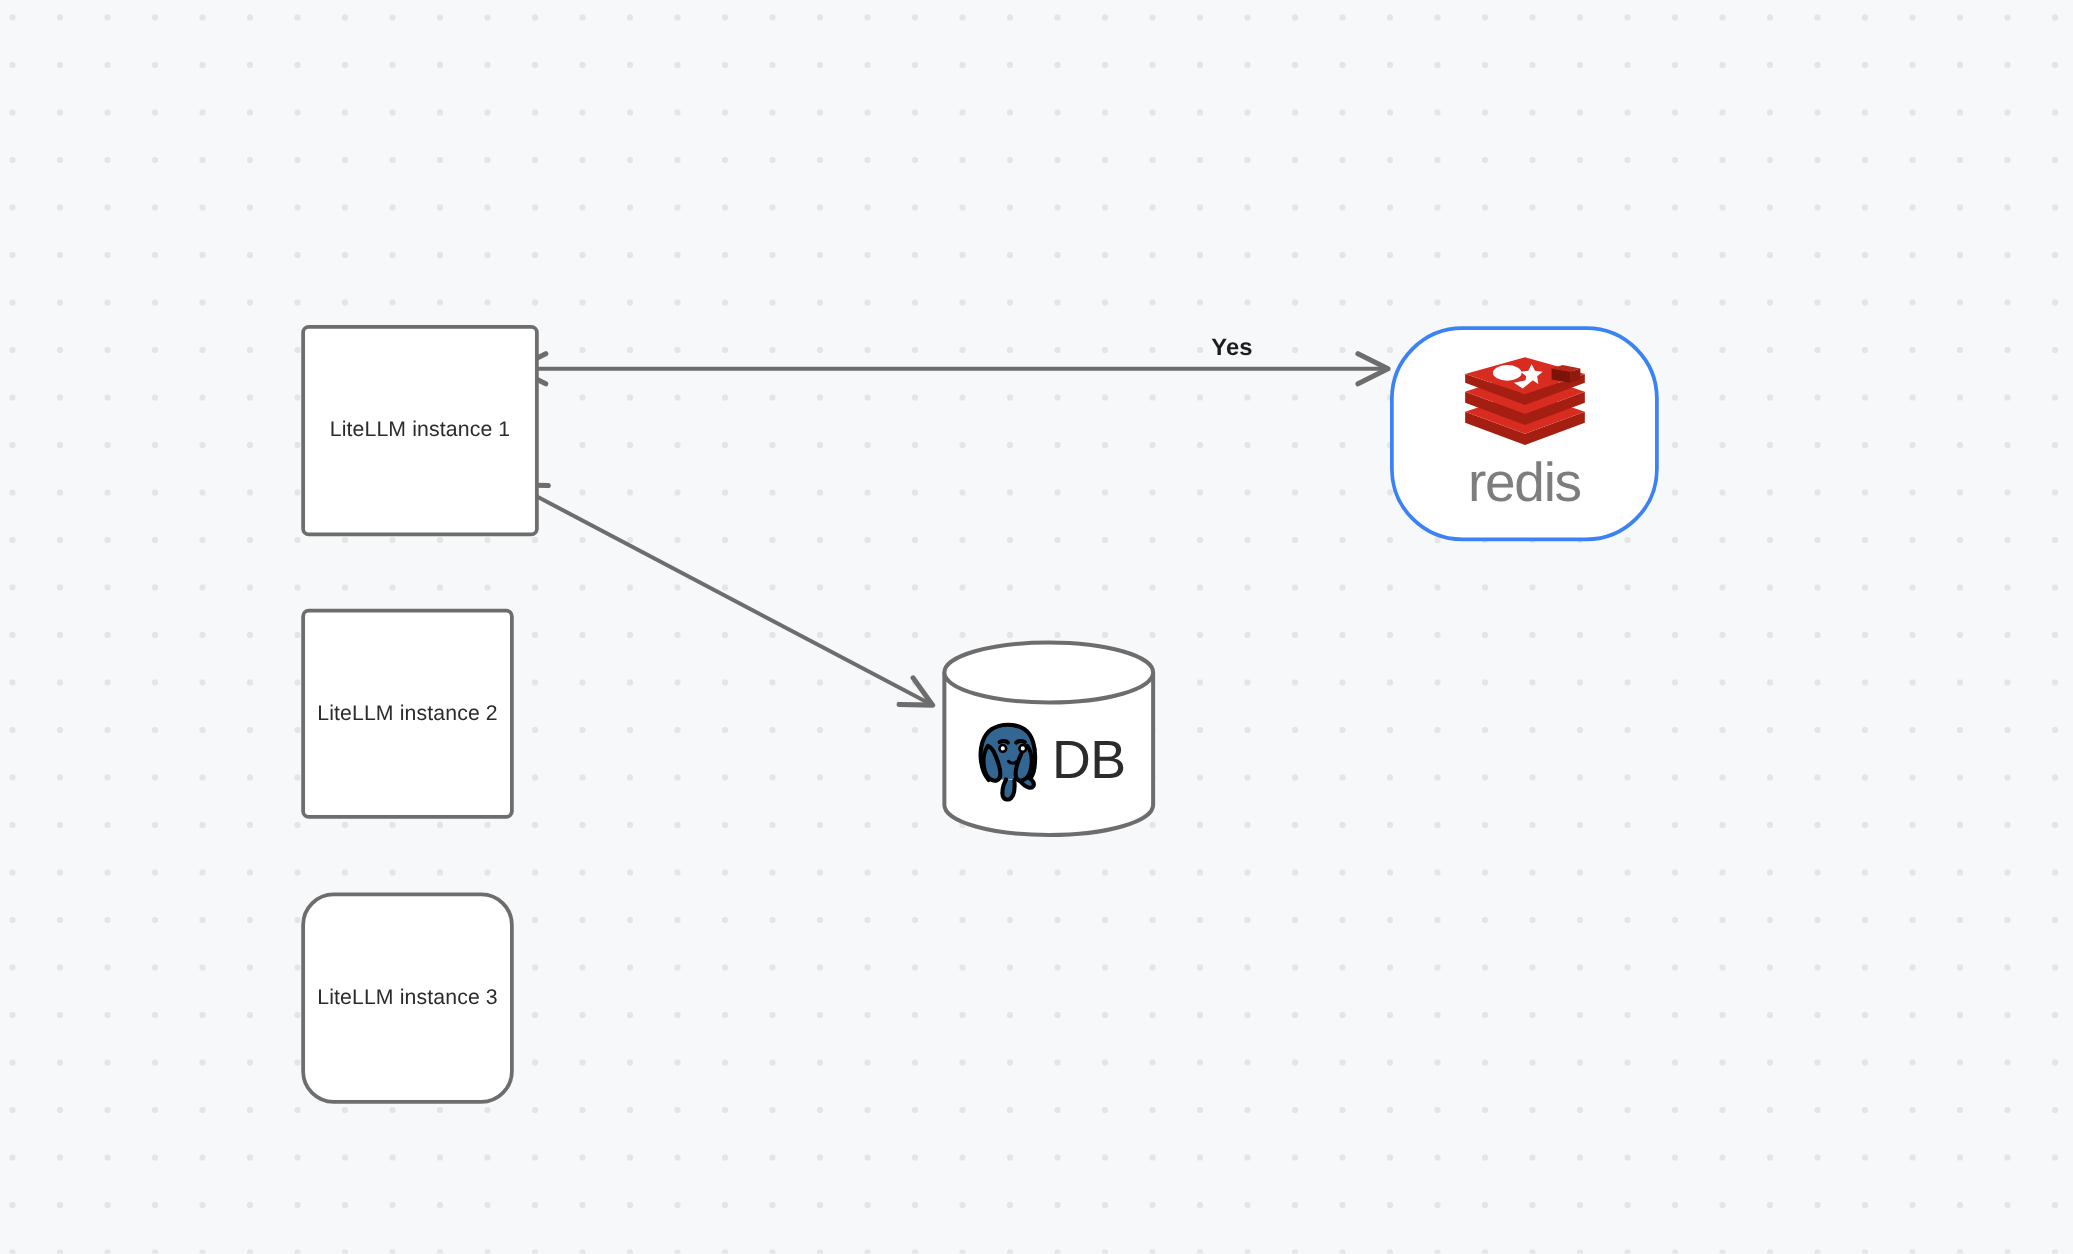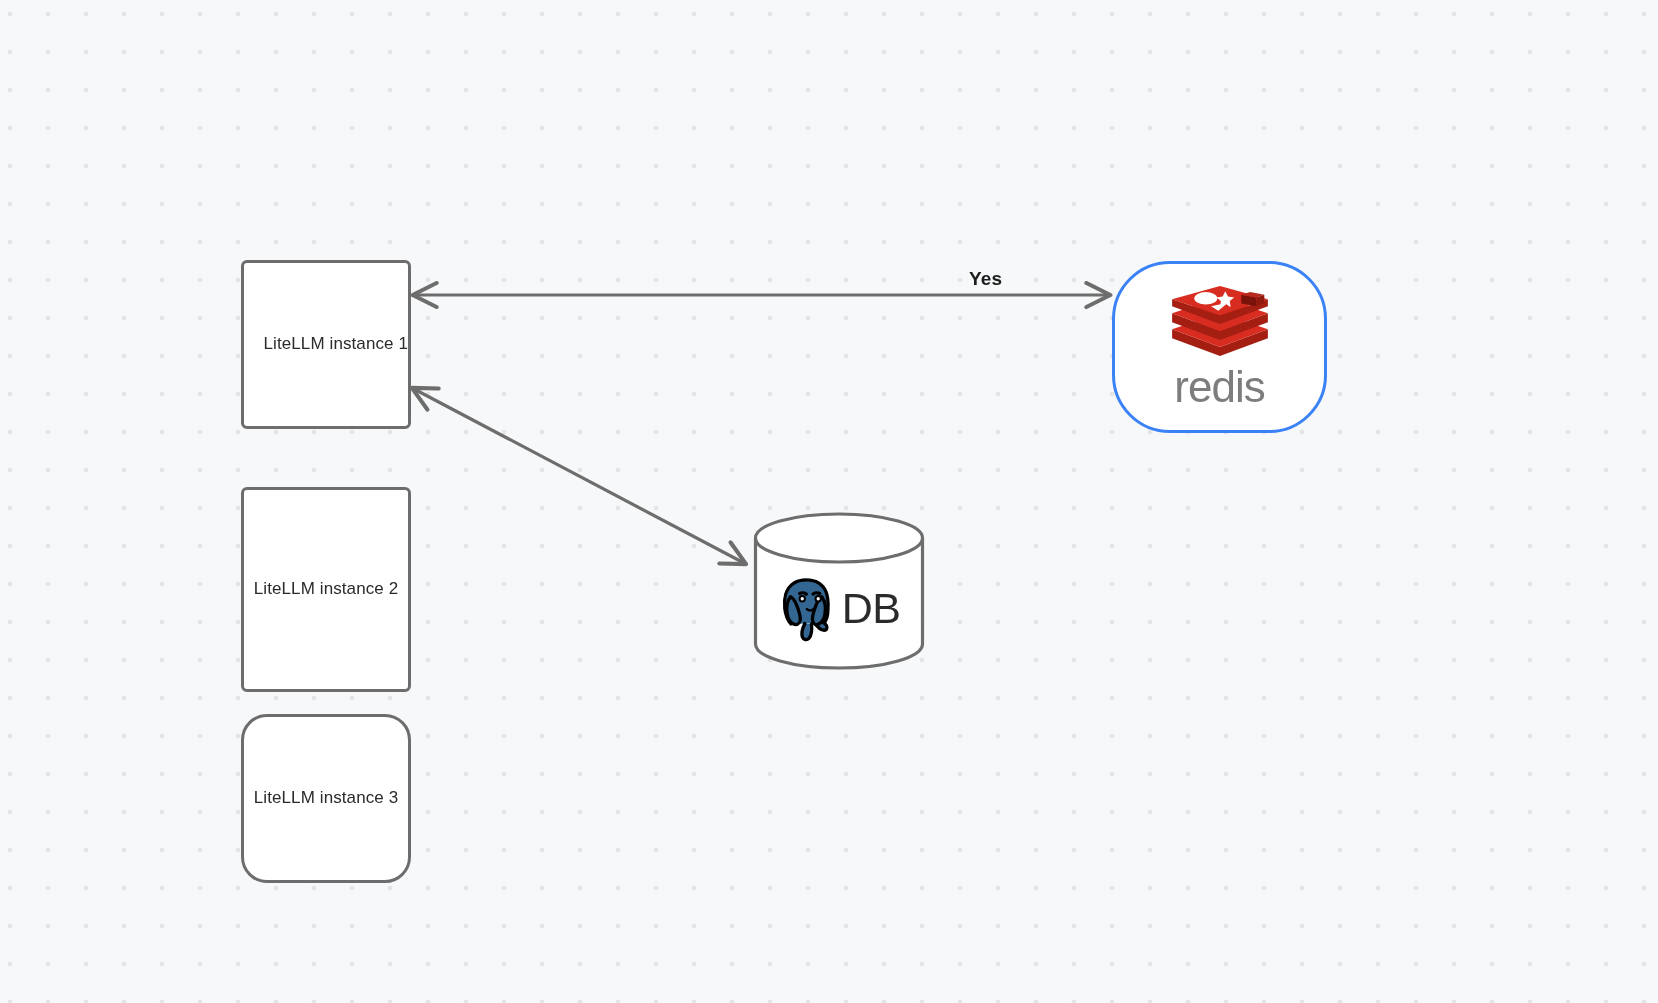--- a/index.html
+++ b/index.html
@@ -40,22 +40,22 @@
     box-sizing: border-box;
   }
   .node-label {
     font-size: 17px;
     color: #2b2b2b;
     font-family: "Liberation Sans", sans-serif;
     letter-spacing: 0.1px;
     text-align: center;
     line-height: 1.3;
   }
-  #instance-1 { left: 241px; top: 260px; width: 170px; height: 169px; justify-content: flex-end; }
-  #instance-2 { left: 241px; top: 487px; width: 170px; height: 205px; }
+  #instance-1 { left: 241px; top: 260px; width: 190px; height: 169px; }
+  #instance-2 { left: 241px; top: 487px; width: 170px; height: 168px; }
   #instance-3 { left: 241px; top: 714px; width: 170px; height: 169px; border-radius: 26px; }
 
   
   #redis-node {
     position: absolute;
     left: 1112px;
     top: 261px;
     width: 215px;
     height: 172px;
     background: #ffffff;

